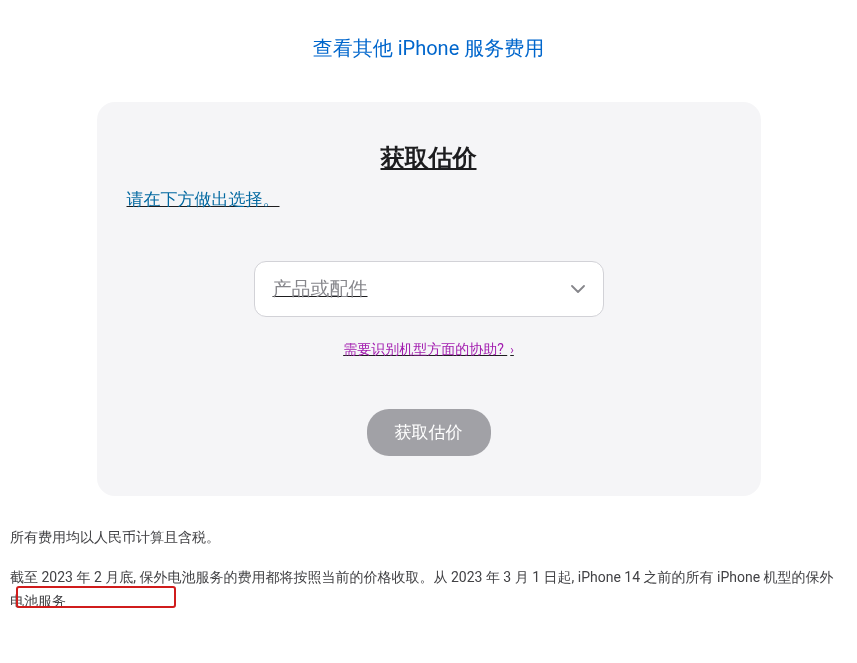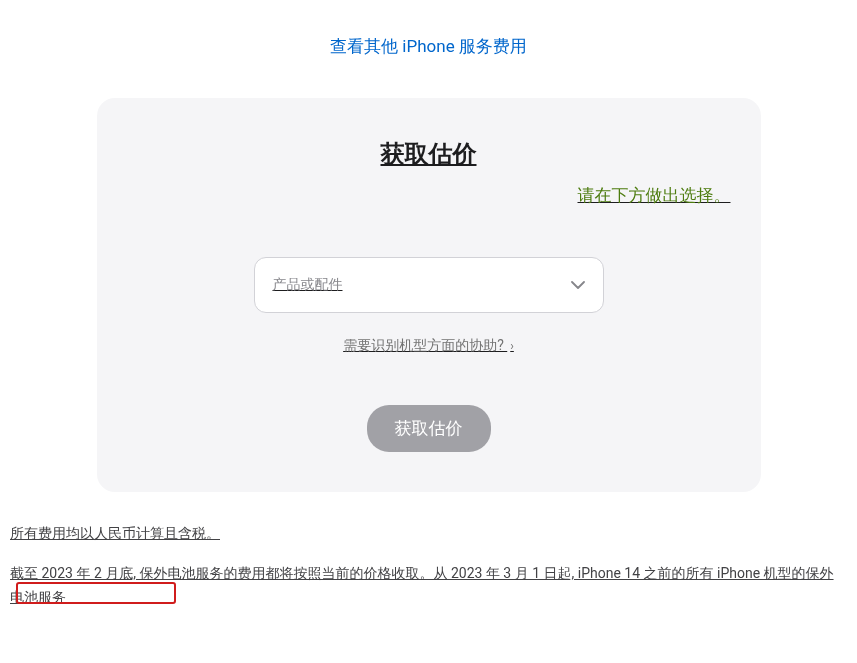--- a/index.html
+++ b/index.html
@@ -18,57 +18,57 @@
     .container {
       padding: 35px 10px 0;
     }
     .top-link {
       text-align: center;
       margin-bottom: 40px;
     }
     .top-link a {
       color: #0066cc;
       text-decoration: none;
-      font-size: 17px;
+      font-size: 20px;
       cursor: pointer;
     }
     .card {
       background: #f5f5f7;
       border-radius: 18px;
       max-width: 664px;
       margin: 0 auto;
       padding: 40px 30px 40px;
       text-decoration: underline;
     }
     .card-title {
       text-align: center;
       font-size: 24px;
       font-weight: 600;
       color: #1d1d1f;
       margin-bottom: 14px;
     }
     .card-subtitle {
-      text-align: right;
+      text-align: left;
       font-size: 17px;
-      color: #4d7c0f;
+      color: #0369a1;
       margin-bottom: 50px;
     }
     .select-wrapper {
       max-width: 350px;
       margin: 0 auto 22px;
       position: relative;
     }
     .select-box {
       width: 100%;
       height: 56px;
       background: #ffffff;
       border: 1px solid #d2d2d7;
       border-radius: 12px;
       padding: 0 46px 0 18px;
-      font-size: 14px;
+      font-size: 19px;
       color: #86868b;
       display: flex;
       align-items: center;
       cursor: pointer;
       position: relative;
     }
     .chevron {
       position: absolute;
       right: 18px;
       top: 50%;
@@ -77,21 +77,21 @@
     }
     .chevron svg {
       display: block;
     }
     .help-link {
       text-align: center;
       margin-top: 18px;
       margin-bottom: 50px;
     }
     .help-link a {
-      color: #737373;
+      color: #a21caf;
       text-decoration: none;
       font-size: 14px;
       cursor: pointer;
     }
     .help-link .arrow {
       margin-left: 3px;
       font-size: 12px;
     }
     .button-wrapper {
       text-align: center;
@@ -106,21 +106,20 @@
       cursor: pointer;
     }
     .footer {
       padding: 30px 10px 0;
       font-size: 14px;
       color: #424245;
       line-height: 1.7;
     }
     .footer p {
       margin-bottom: 16px;
-      text-decoration: underline;
     }
     .red-rect {
       position: absolute;
       border: 2px solid #d01c1c;
       border-radius: 3px;
       pointer-events: none;
     }
   </style>
 </head>
 <body>

